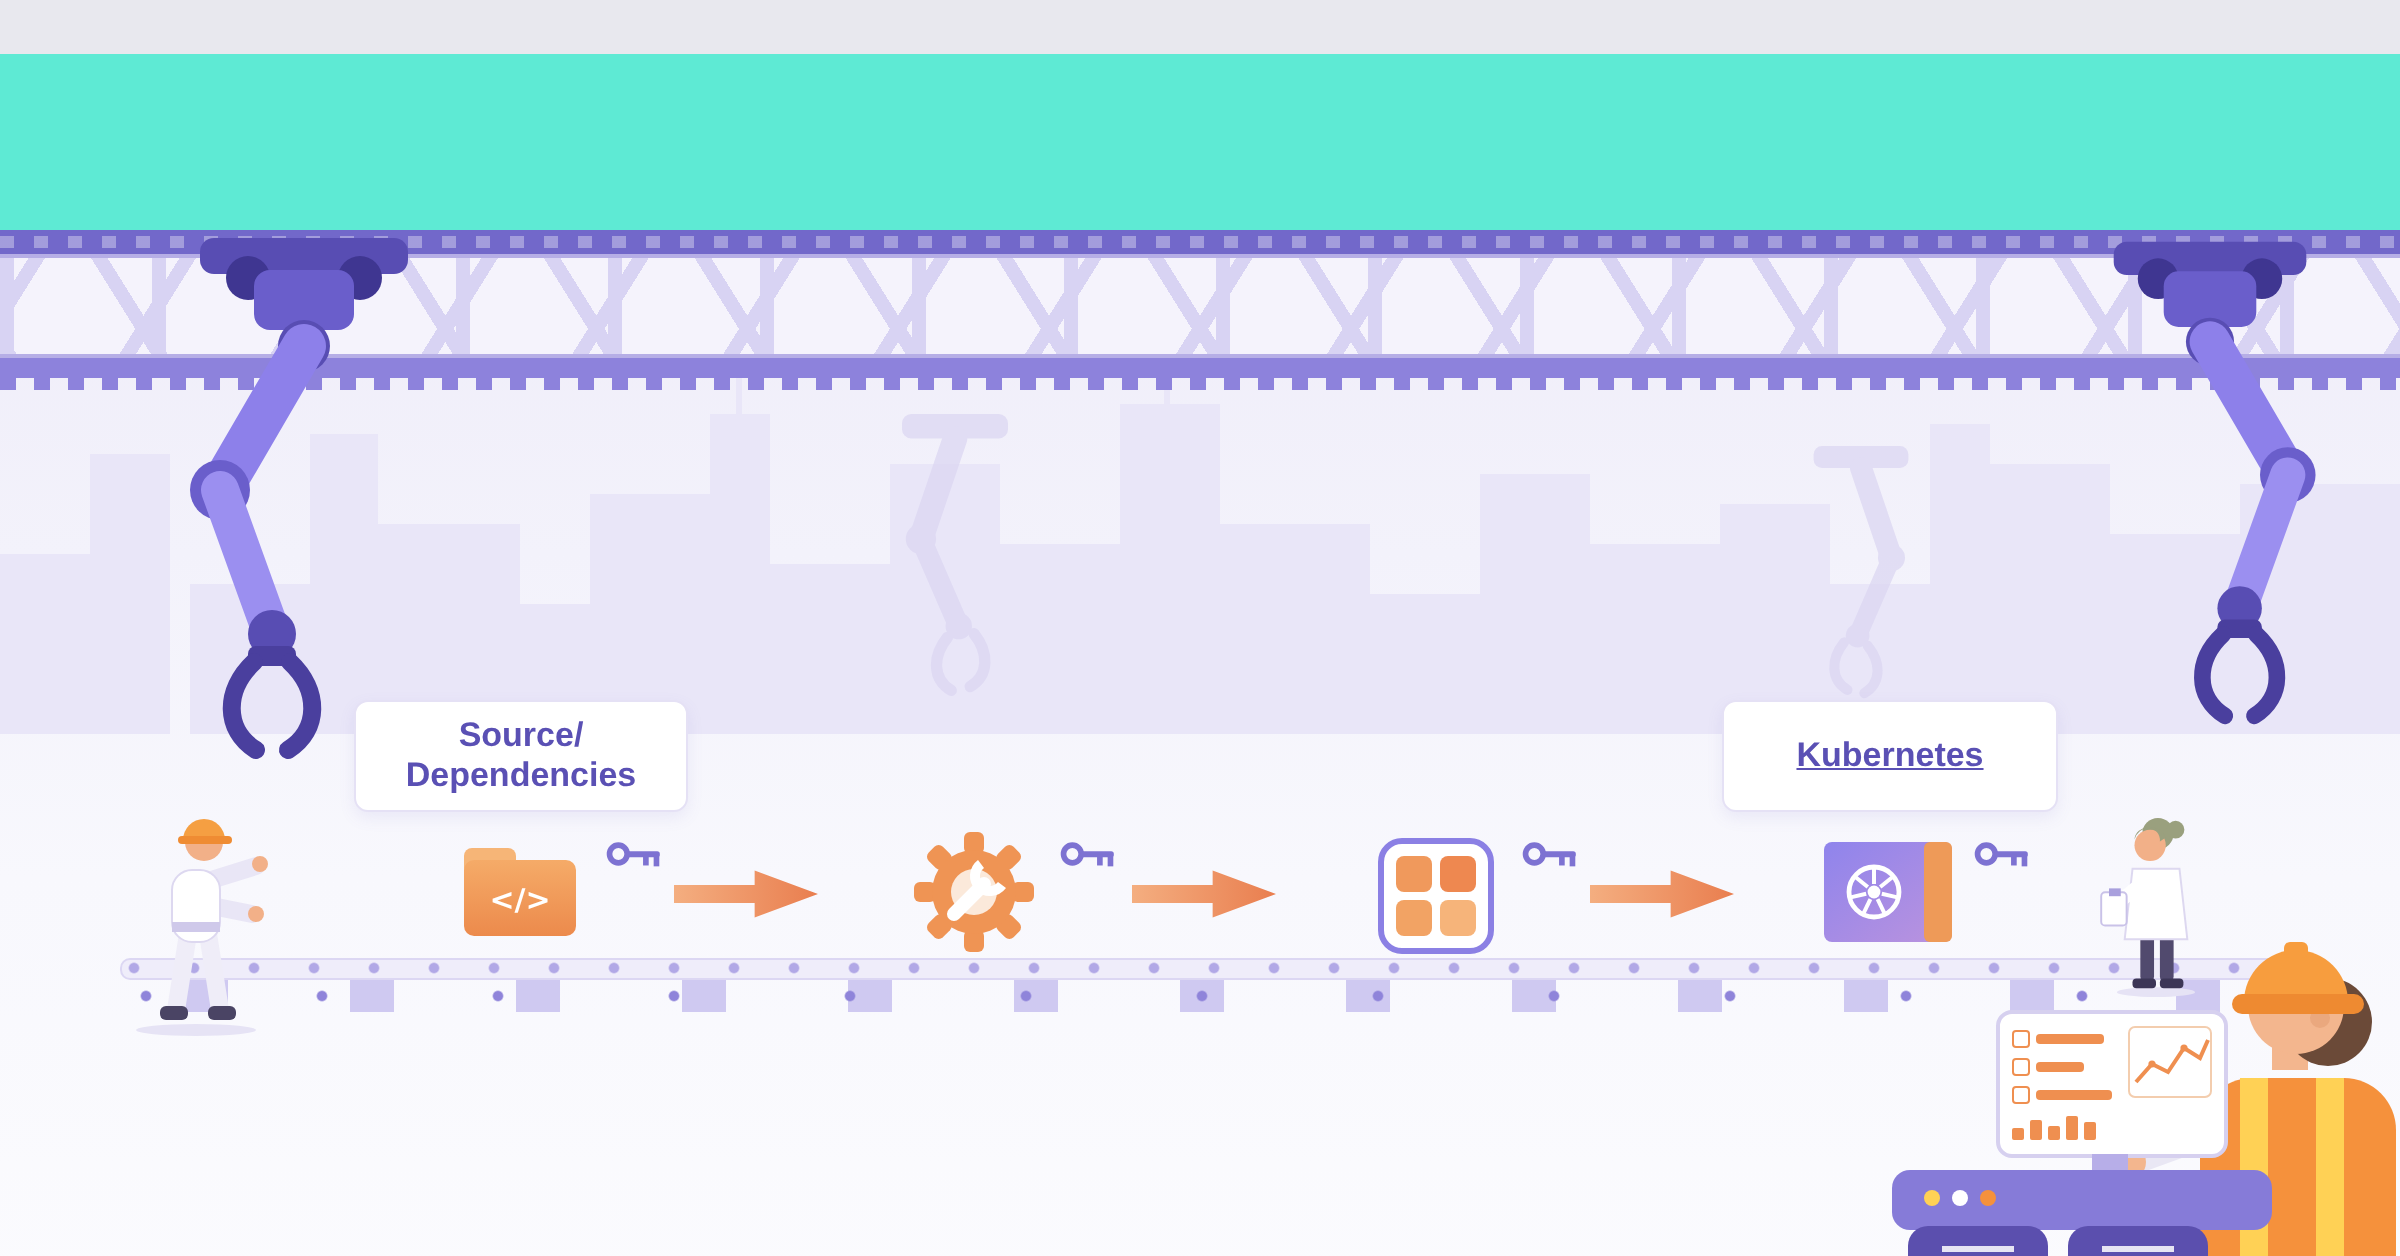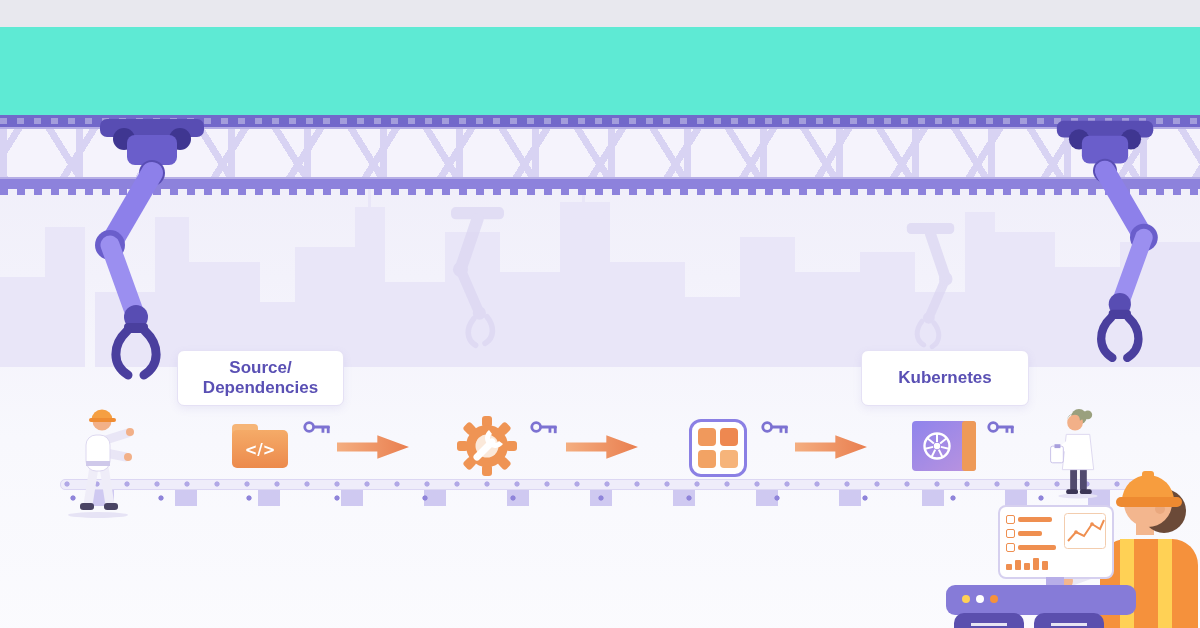--- a/index.html
+++ b/index.html
@@ -25,21 +25,21 @@
   .t-bot{position:absolute;top:64px;left:0;right:0;height:10px;background:#8d82dc;}
   .t-teeth{position:absolute;top:74px;left:0;right:0;height:6px;
        background:repeating-linear-gradient(90deg,#8d82dc 0 8px,transparent 8px 17px);}
 
   
   .card{position:absolute;top:323px;height:54px;background:#ffffff;border:1.5px solid #e5e1f5;
         border-radius:7px;display:flex;align-items:center;justify-content:center;text-align:center;
         font-weight:bold;font-size:17px;color:#5a50b4;line-height:1.2;white-space:pre-line;
         box-shadow:0 3px 8px rgba(118,108,196,.10);z-index:6;}
   #card1{left:177px;width:165px;} #card2{left:404px;width:166px;}
-  #card3{left:616px;width:204px;} #card4{left:861px;width:166px;}
+  #card3{left:616px;width:204px;} #card4{left:861px;width:166px;text-decoration:underline;}
 
   
   .arrow{position:absolute;top:406px;width:72px;height:28px;z-index:6;
          background:linear-gradient(90deg,#f4ae80,#e97e4f);
          clip-path:polygon(0 34%,56% 34%,56% 8%,100% 50%,56% 92%,56% 66%,0 66%);}
   #arrow1{left:337px;} #arrow2{left:566px;} #arrow3{left:795px;}
 
   
   .icon{z-index:6;}
   .grid-icon{left:689px;top:392px;width:58px;height:58px;background:#fff;border:3px solid #8b80e4;

